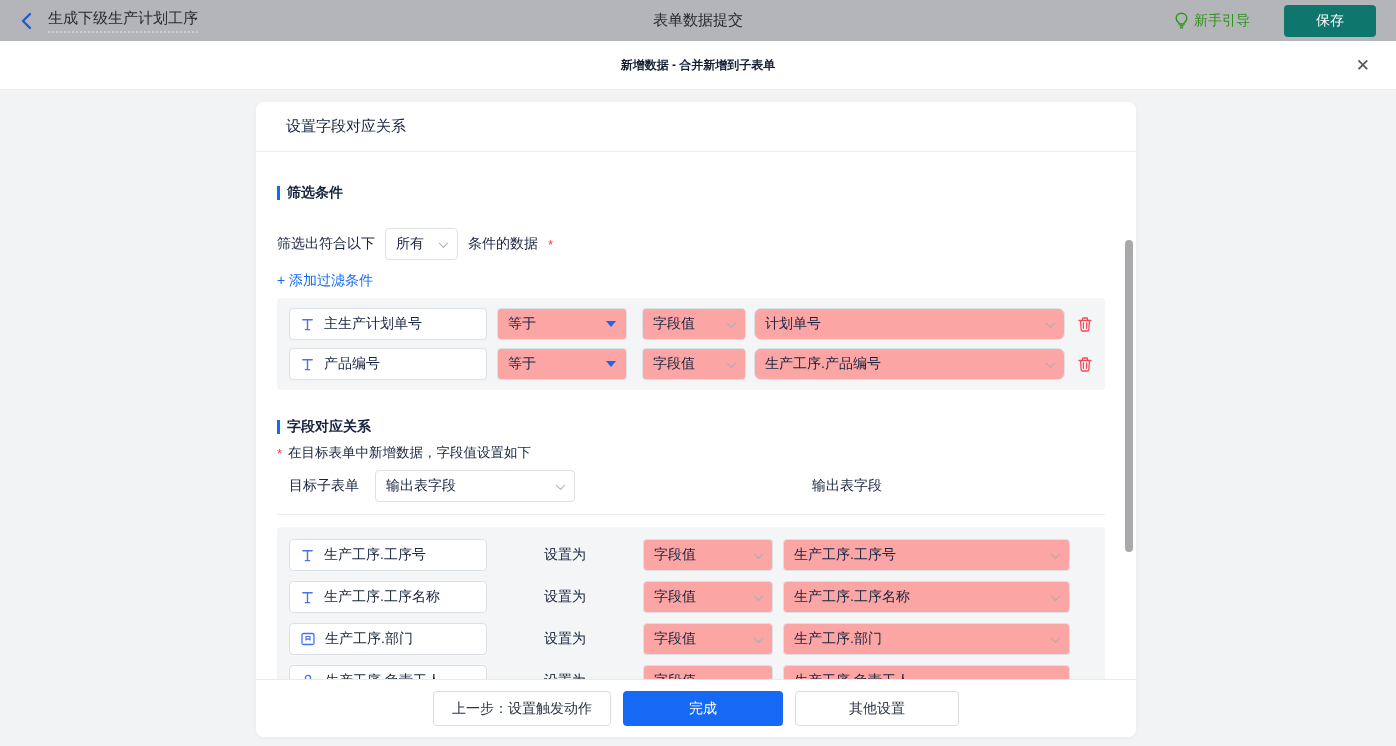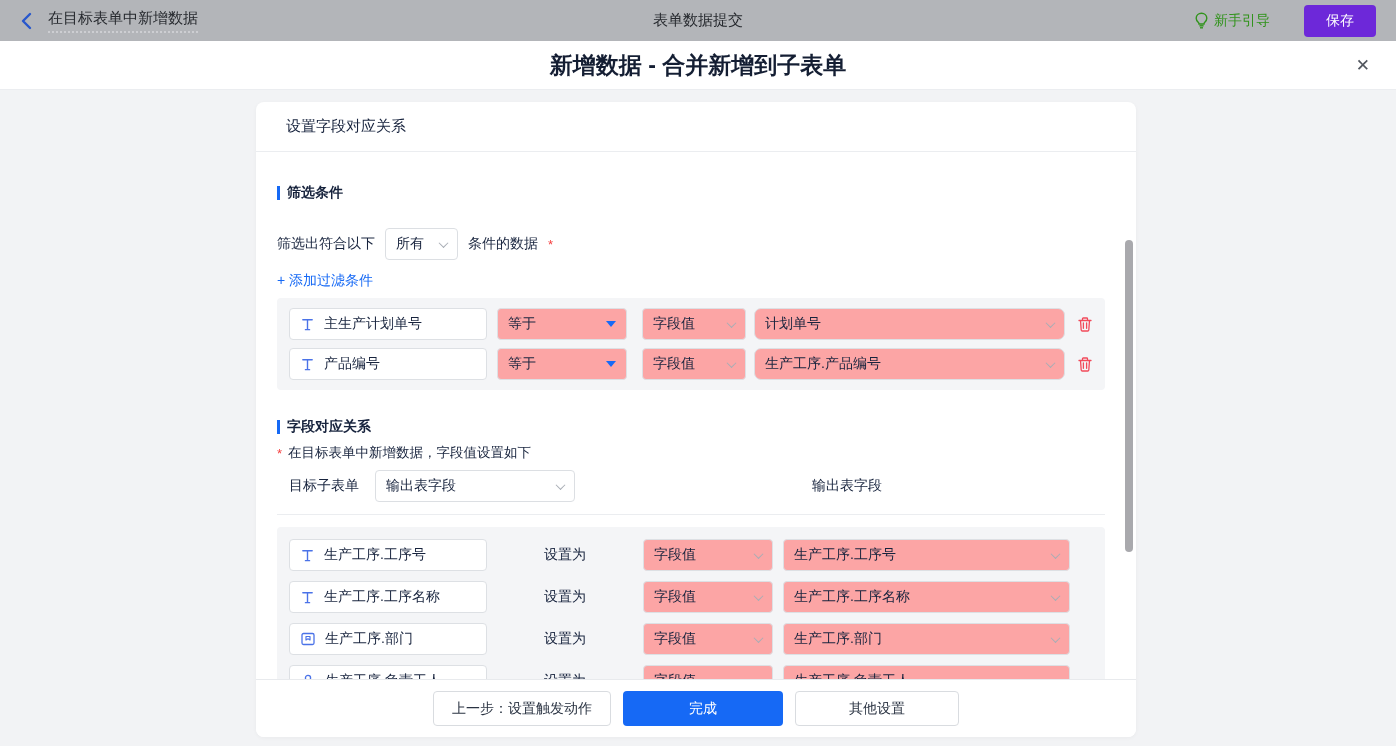--- a/index.html
+++ b/index.html
@@ -6,25 +6,25 @@
   html,body { width:1396px; height:746px; font-family:"Liberation Sans", sans-serif; background:#f2f3f5; overflow:hidden; }
 
   
   .topbar { height:41px; background:#b3b5b9; display:flex; align-items:center; padding:0 20px; position:relative; }
   .topbar-left { display:flex; align-items:center; gap:14px; }
   .back-btn { display:flex; align-items:center; cursor:pointer; }
   .flow-title { font-size:15px; color:#26292e; padding-bottom:3px; border-bottom:2px dotted #cdced2; }
   .topbar-center { position:absolute; left:0; right:0; text-align:center; font-size:15px; color:#26292e; pointer-events:none; }
   .topbar-right { margin-left:auto; display:flex; align-items:center; gap:34px; position:relative; z-index:2; }
   .guide { display:flex; align-items:center; gap:5px; color:#31931c; font-size:14px; cursor:pointer; }
-  .save-btn { background:#6d28d9; color:#fff; font-size:14px; border:none; border-radius:4px; padding:7px 22px; cursor:pointer; }
+  .save-btn { background:#0f766e; color:#fff; font-size:14px; border:none; border-radius:4px; padding:7px 32px; cursor:pointer; }
 
   
   .modal-header { height:49px; background:#fff; border-bottom:1px solid #ebedf0; display:flex; align-items:center; justify-content:center; position:relative; }
-  .modal-title { font-size:23px; font-weight:600; color:#141e33; }
+  .modal-title { font-size:12px; font-weight:600; color:#141e33; }
   .modal-close { position:absolute; right:26px; top:50%; transform:translateY(-50%); font-size:17px; color:#51565e; cursor:pointer; line-height:1; }
 
   
   .content { height:656px; padding-top:12px; }
   .card { width:880px; margin-left:256px; height:635px; background:#fff; border-radius:8px; position:relative; overflow:hidden; box-shadow:0 1px 4px rgba(0,0,0,0.04); }
   .card-title { height:50px; display:flex; align-items:center; padding:0 30px; font-size:15px; color:#17233d; border-bottom:1px solid #ebedf0; }
   .card-body { padding:0 31px 0 21px; position:relative; }
 
   .section-title { display:flex; align-items:center; font-size:14px; font-weight:bold; color:#17233d; }
   .section-title .bar { width:3px; height:14px; background:#1669f5; margin-right:7px; }
@@ -75,21 +75,21 @@
 </head>
 <body>
 
 <div class="topbar">
   <div class="topbar-left">
     <span class="back-btn">
       <svg width="14" height="18" viewBox="0 0 14 18">
         <polyline points="10,2 3,9 10,16" fill="none" stroke="#2857cc" stroke-width="2.4" stroke-linecap="round" stroke-linejoin="round"></polyline>
       </svg>
     </span>
-    <span class="flow-title">在目标表单中新增数据</span>
+    <span class="flow-title">生成下级生产计划工序</span>
   </div>
   <div class="topbar-center">表单数据提交</div>
   <div class="topbar-right">
     <span class="guide">
       <svg width="15" height="17" viewBox="0 0 15 17">
         <path d="M7.5 1.2 C4.4 1.2 2.2 3.4 2.2 6.2 C2.2 8 3.2 9.3 4.2 10.3 C4.8 10.9 5 11.4 5 12 L10 12 C10 11.4 10.2 10.9 10.8 10.3 C11.8 9.3 12.8 8 12.8 6.2 C12.8 3.4 10.6 1.2 7.5 1.2 Z" fill="none" stroke="#31931c" stroke-width="1.4"></path>
         <line x1="5.4" y1="13.8" x2="9.6" y2="13.8" stroke="#31931c" stroke-width="1.4"></line>
         <line x1="6" y1="15.8" x2="9" y2="15.8" stroke="#31931c" stroke-width="1.4"></line>
       </svg>
       <span>新手引导</span>

